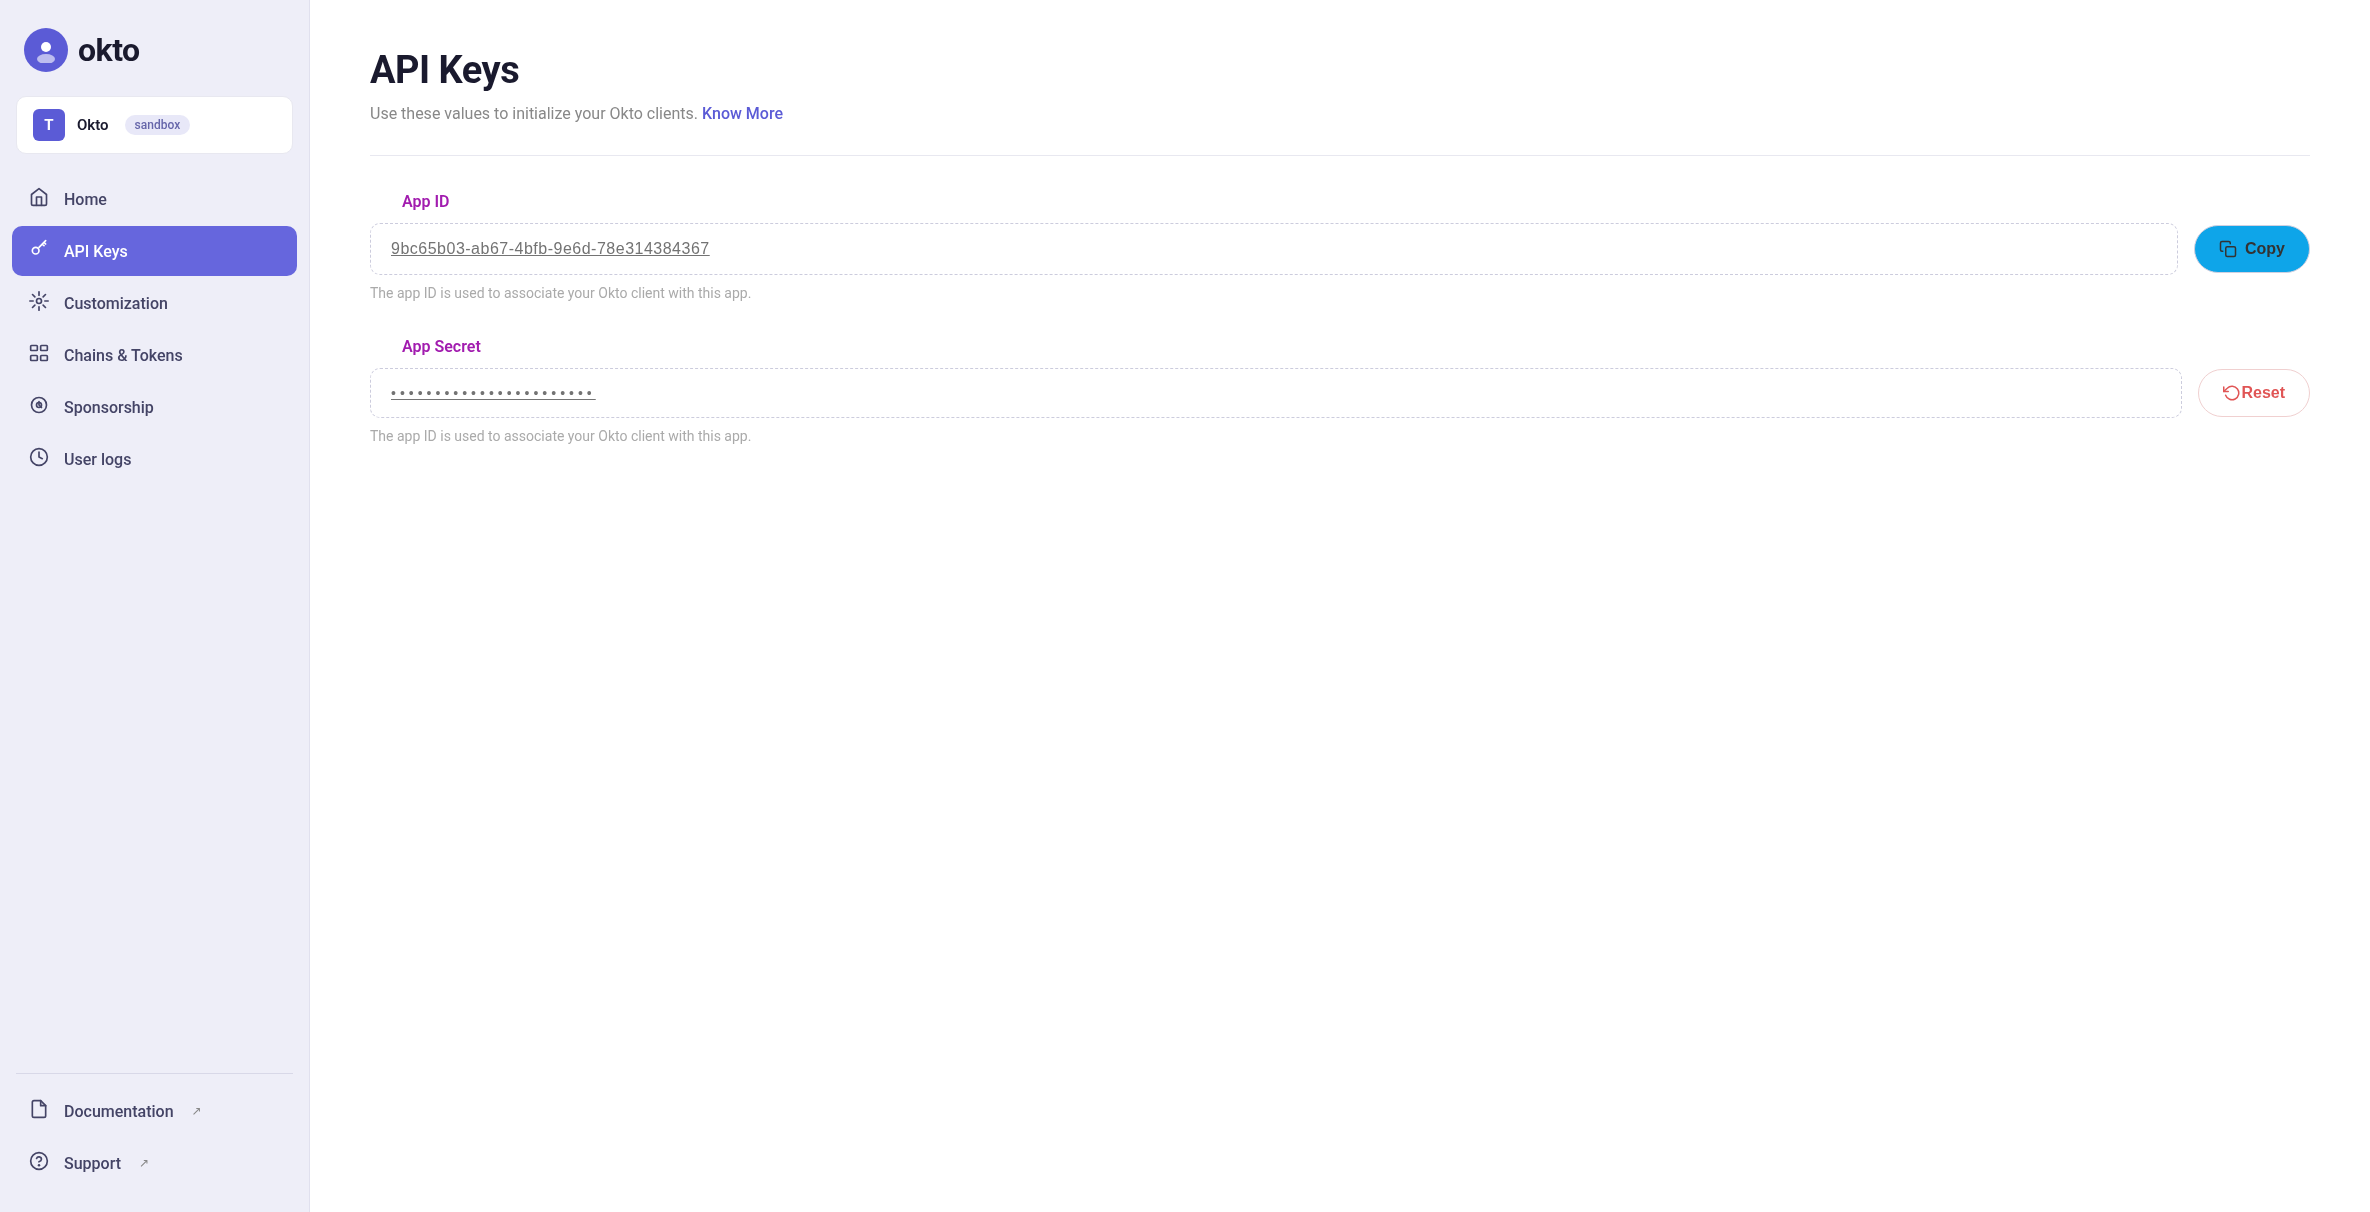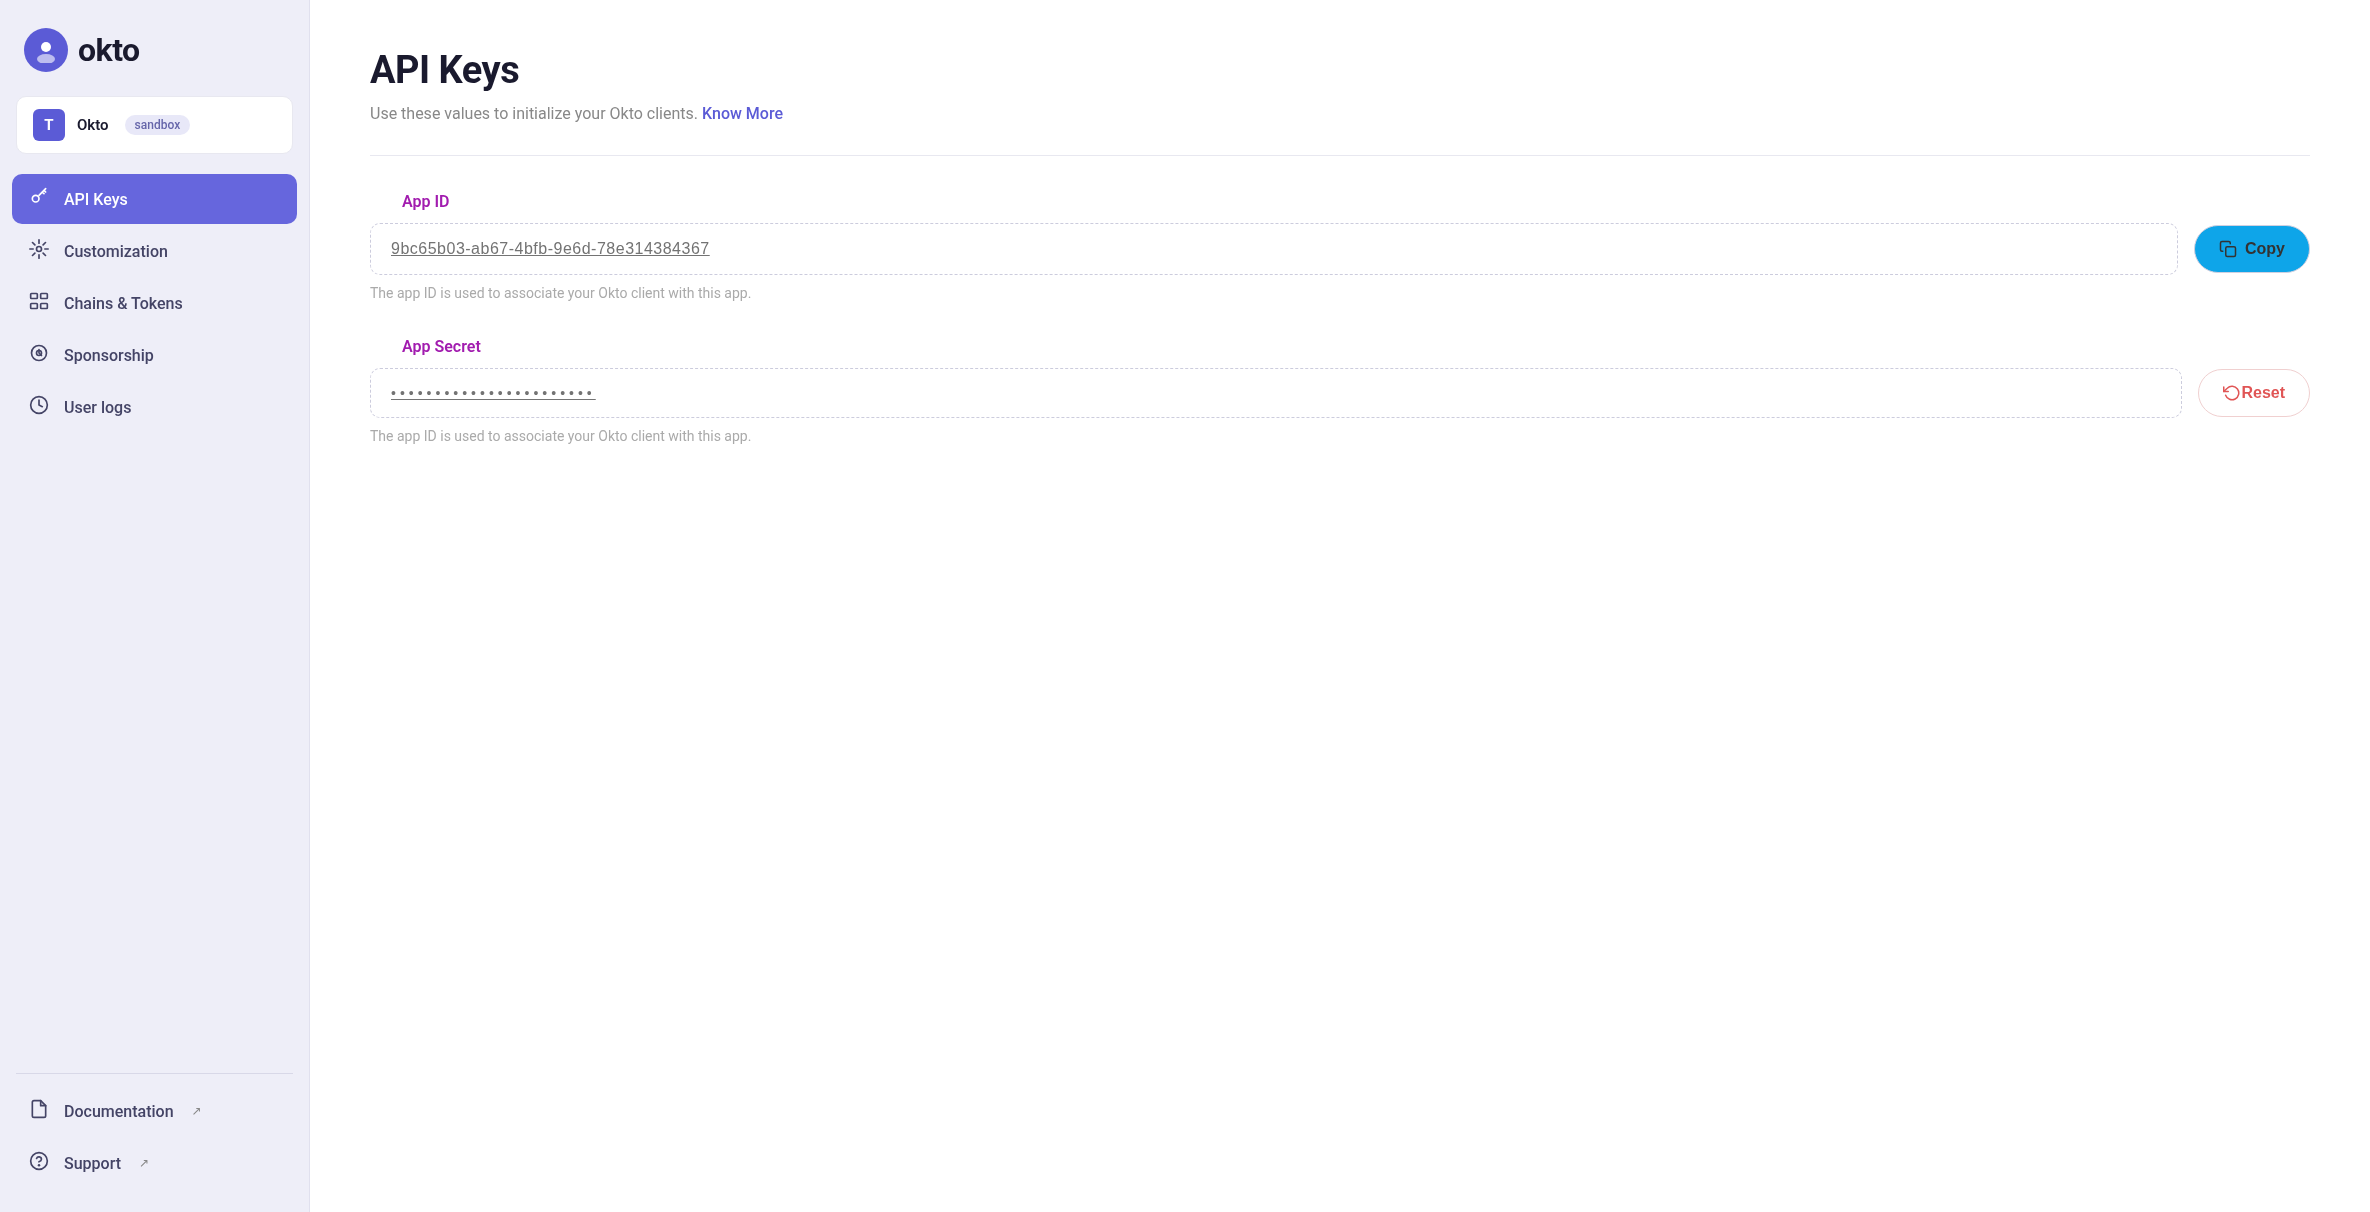--- a/index.html
+++ b/index.html
@@ -290,20 +290,29 @@
   </div>
 
   <div class="workspace-selector">
     <div class="workspace-avatar">T</div>
     <span class="workspace-name">Okto</span>
     <span class="workspace-badge">sandbox</span>
   </div>
 
   <nav class="sidebar-nav">
 
+    <div class="nav-item">
+      <span class="nav-icon">
+        <svg width="20" height="20" viewBox="0 0 24 24" fill="none" stroke="currentColor" stroke-width="2" stroke-linecap="round" stroke-linejoin="round">
+          <path d="M3 9l9-7 9 7v11a2 2 0 01-2 2H5a2 2 0 01-2-2z"></path>
+          <polyline points="9 22 9 12 15 12 15 22"></polyline>
+        </svg>
+      </span>
+      <span>Home</span>
+    </div>
 
     <div class="nav-item active">
       <span class="nav-icon">
         <svg width="20" height="20" viewBox="0 0 24 24" fill="none" stroke="currentColor" stroke-width="2" stroke-linecap="round" stroke-linejoin="round">
           <circle cx="8" cy="14" r="4"></circle>
           <path d="M12 10l8-8m-2 2l2 2m-4 0l2 2"></path>
         </svg>
       </span>
       <span>API Keys</span>
     </div>

